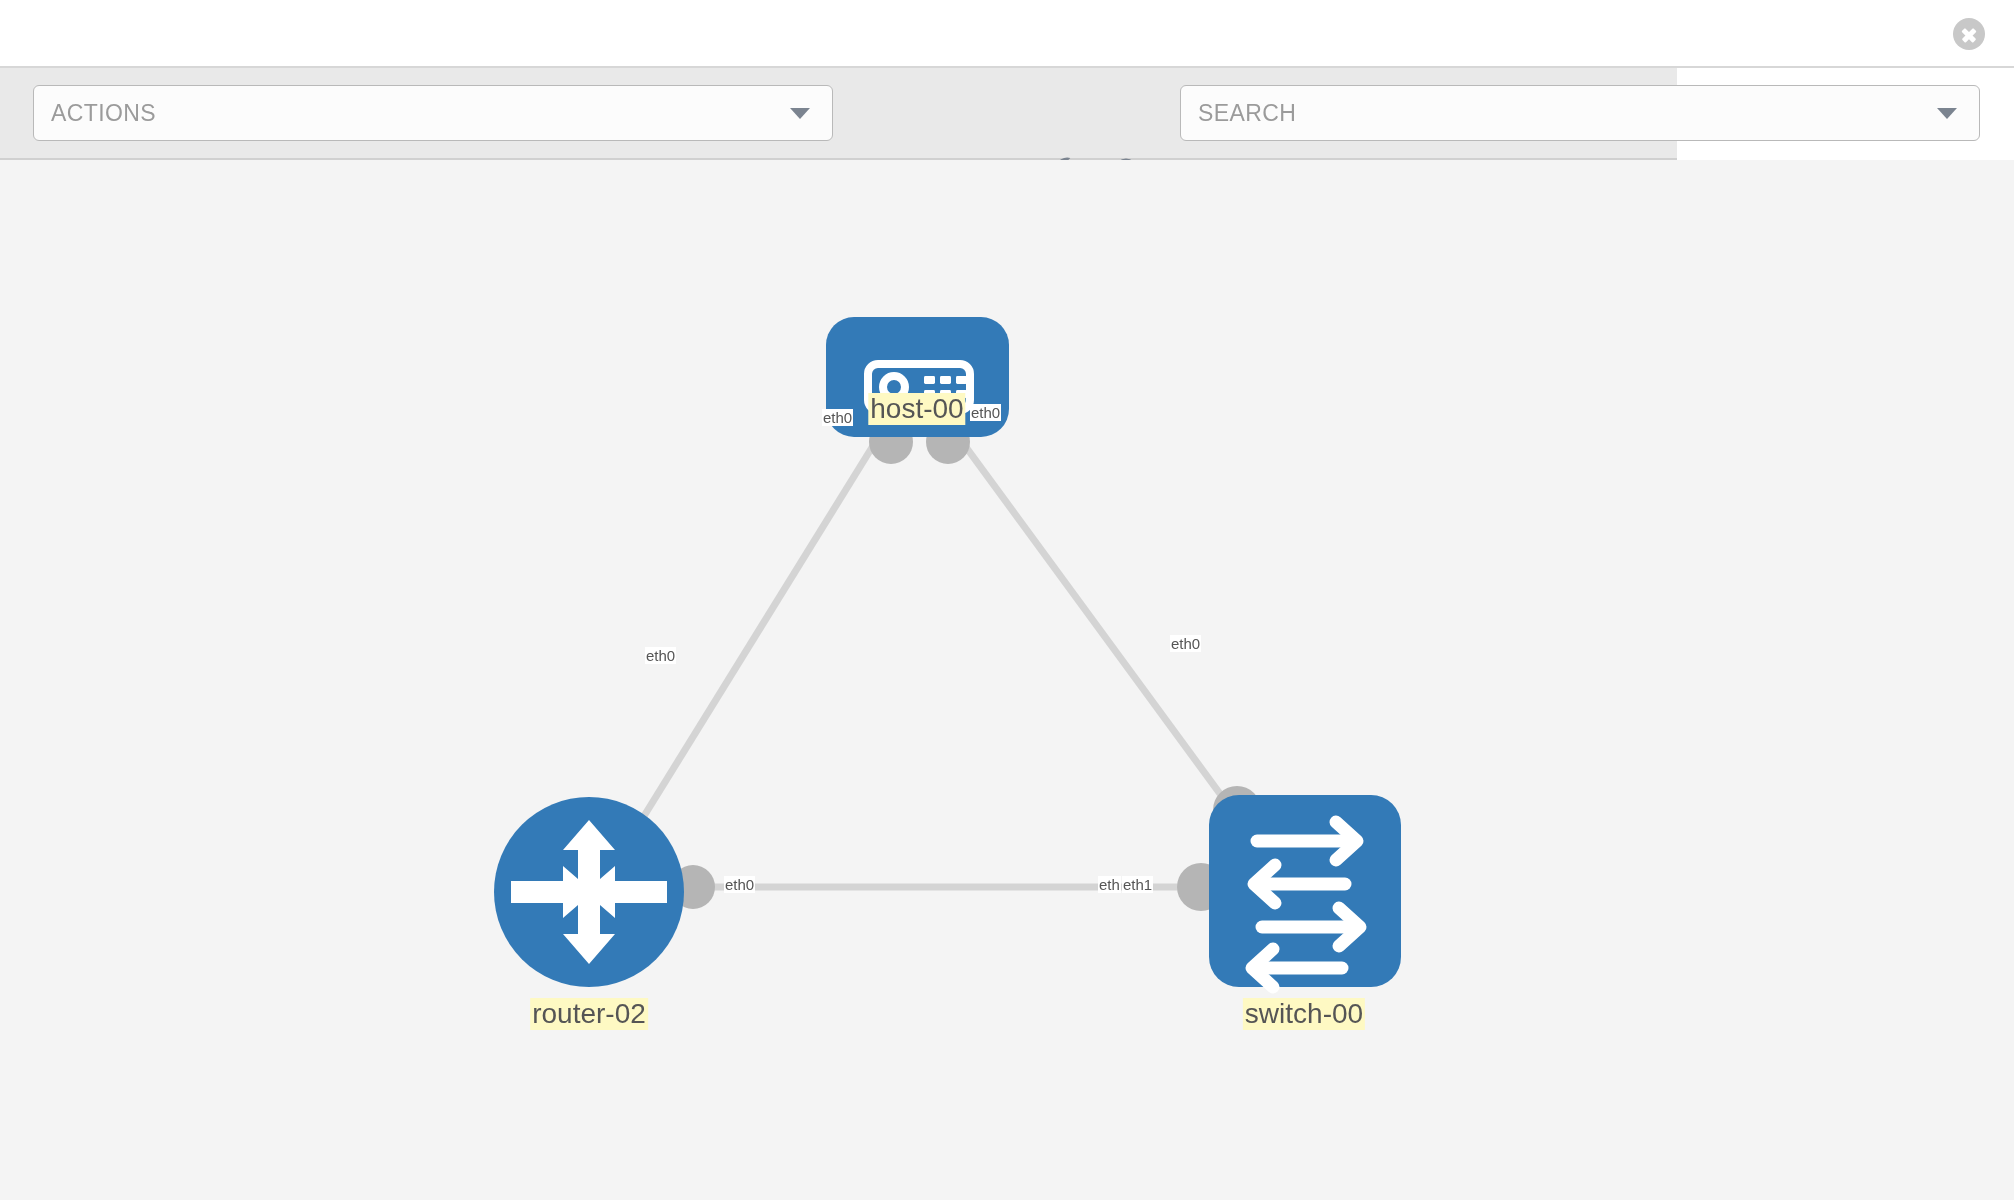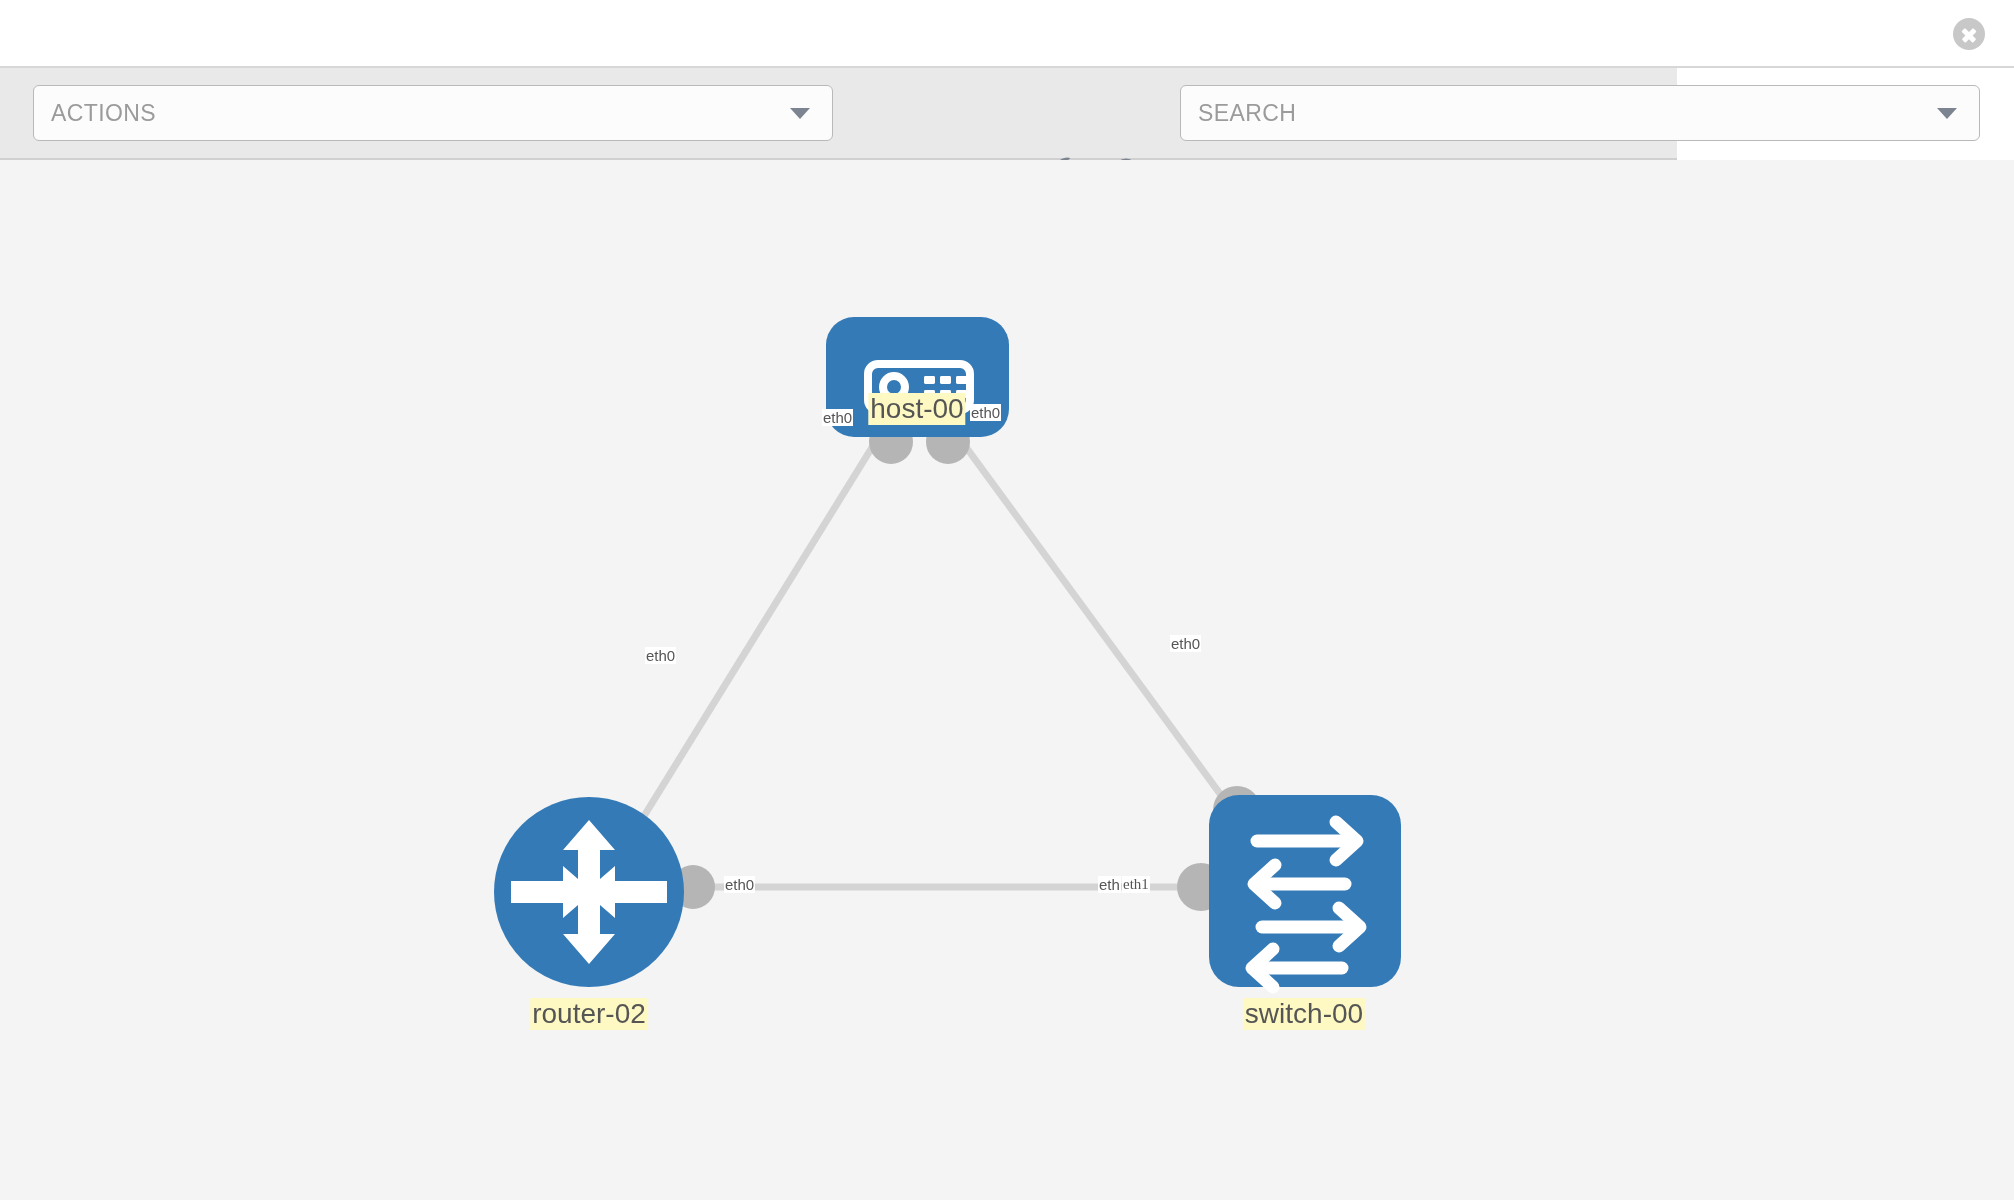--- a/index.html
+++ b/index.html
@@ -263,15 +263,15 @@
   <div class="node-label big" style="left:1304px; top:838px;">switch-00</div>
 
   <div class="port-label" style="left:822px; top:249px;">eth0</div>
   <div class="port-label" style="left:970px; top:244px;">eth0</div>
 
   <div class="port-label" style="left:645px; top:487px;">eth0</div>
   <div class="port-label" style="left:1170px; top:475px;">eth0</div>
 
   <div class="port-label" style="left:724px; top:716px;">eth0</div>
   <div class="port-label" style="left:1098px; top:716px;">eth</div>
-  <div class="port-label" style="left:1122px; top:716px;font-family:Liberation Serif, serif;">eth1</div>
+  <div class="port-label" style="left:1122px; top:716px;">eth1</div>
 
 </div>
 
 </body></html>

